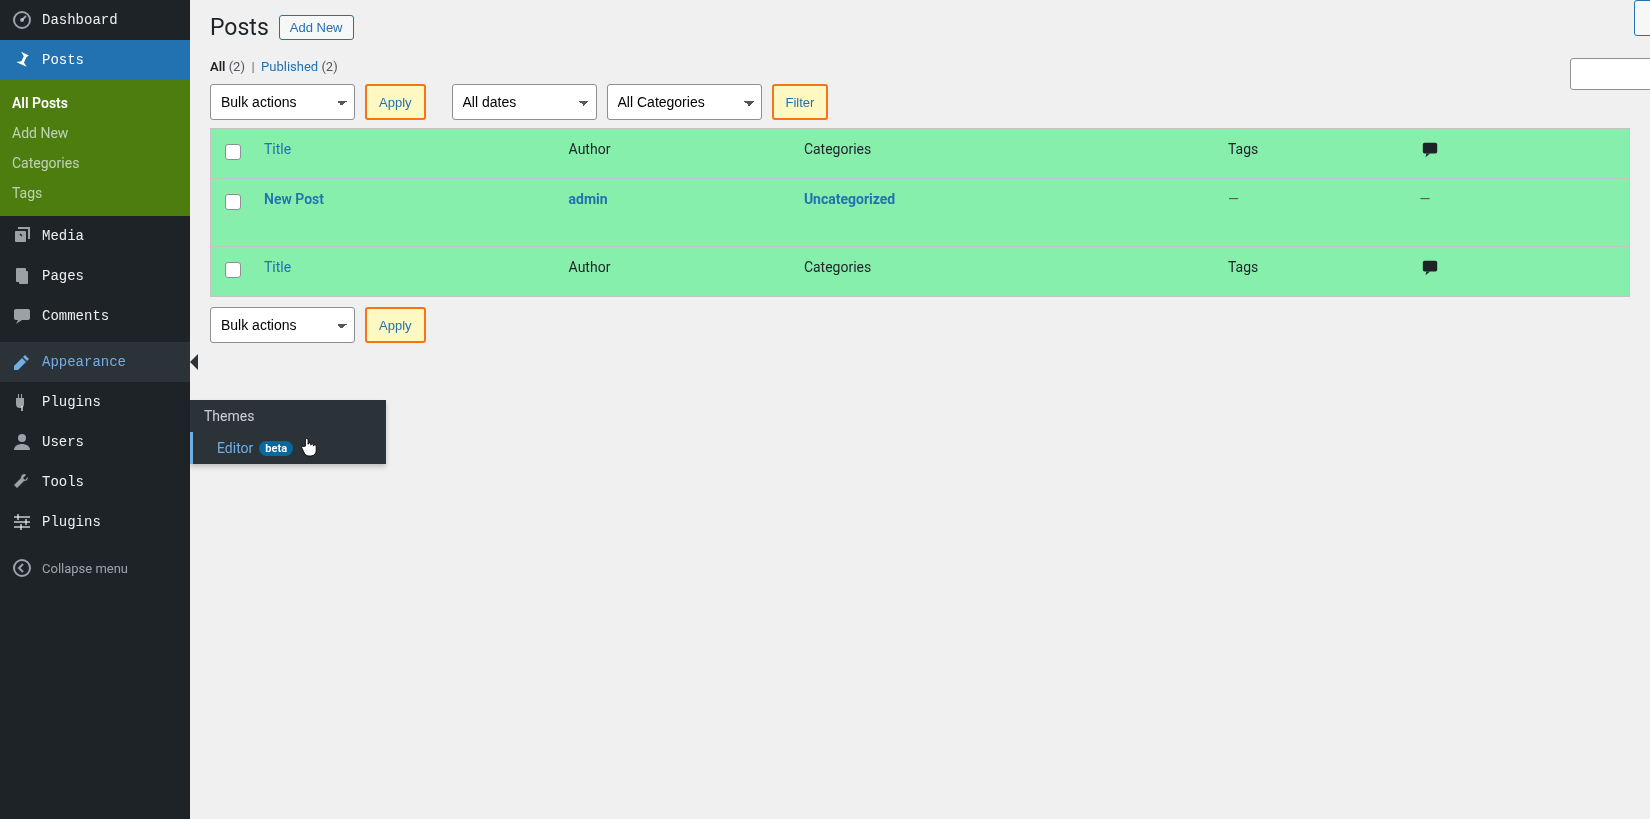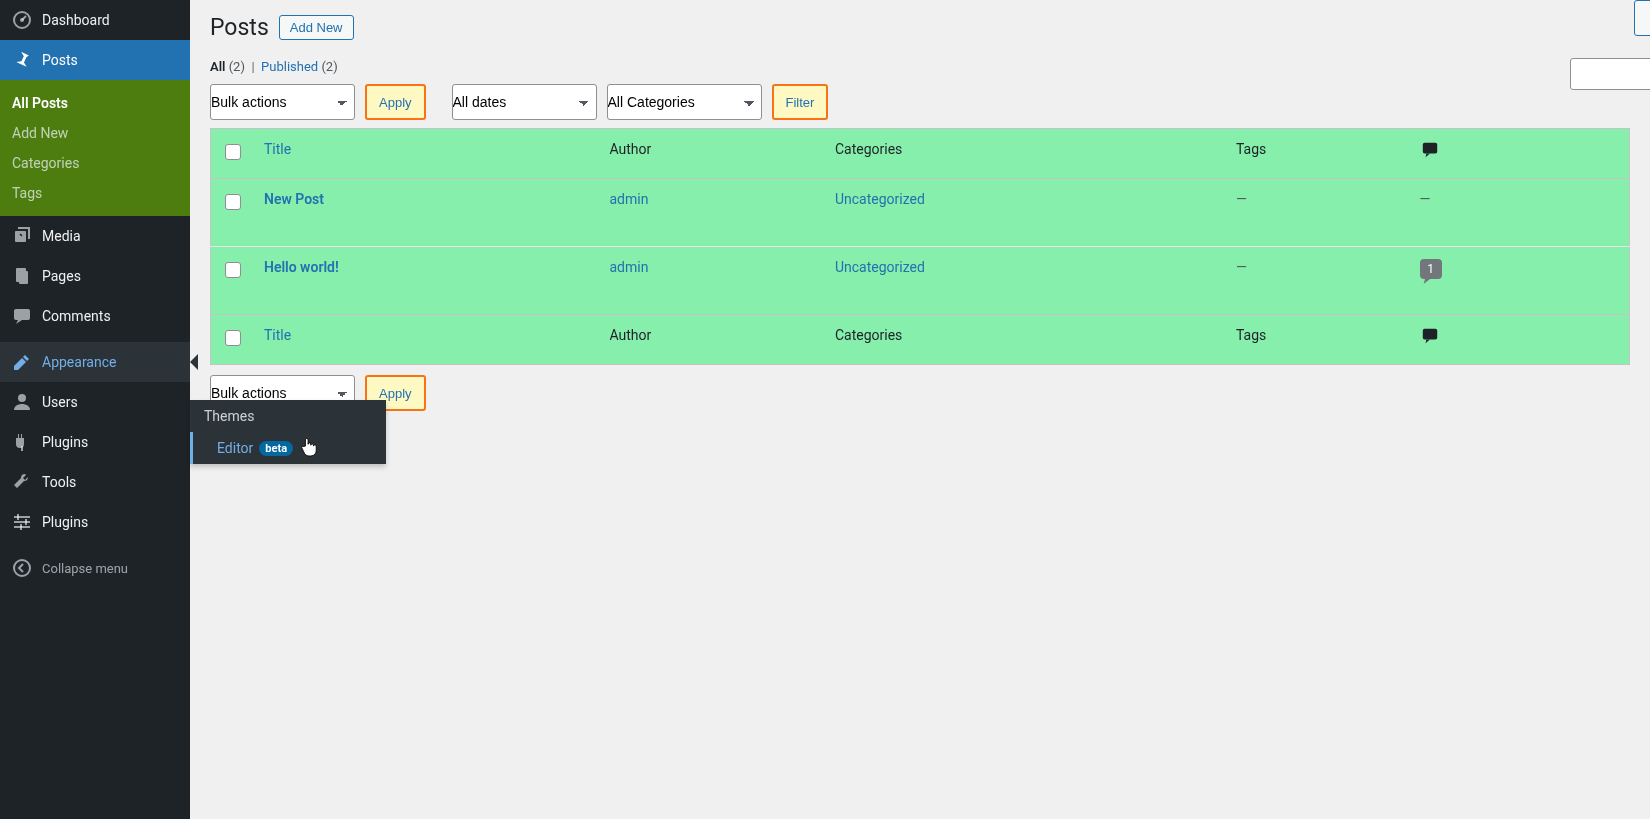--- a/index.html
+++ b/index.html
@@ -20,20 +20,21 @@
     color: #f0f0f1;
   }
   .menu-top {
     display: flex;
     align-items: center;
     height: 40px;
     padding: 0 10px 0 12px;
     color: #f0f0f1;
     cursor: pointer;
     position: relative;
+    font-family: Liberation Mono, monospace;
   }
   .menu-top.current {
     background: #2271b1;
     color: #fff;
   }
   .menu-top.hovered {
     background: #2c3338;
     color: #72aee6;
   }
   .menu-top .icon {
@@ -143,21 +144,21 @@
     font-size: 13px;
     color: #646970;
   }
   .subsubsub .cur { color: #1d2327; font-weight: 600; }
   .subsubsub .lnk { color: #2271b1; cursor: pointer; }
   .subsubsub .count { color: #50575e; font-weight: 400; }
   .tablenav { display: flex; align-items: center; gap: 10px; margin-bottom: 8px; }
   select.action {
     height: 36px;
     font-size: 14px;
-    padding: 0 28px 0 0;
+    padding: 0 28px 0 10px;
     border: 1px solid #8c8f94;
     border-radius: 3px;
     background: #fff;
     appearance: none;
     background-image: linear-gradient(45deg, transparent 50%, #50575e 50%), linear-gradient(135deg, #50575e 50%, transparent 50%);
     background-position: right 12px top 16px, right 7px top 16px;
     background-size: 5px 5px, 5px 5px;
     background-repeat: no-repeat;
   }
   .btn-secondary {
@@ -191,21 +192,21 @@
   table.wp-list tfoot th { border-top: 1px solid #c3c4c7; border-bottom: none; }
   table.wp-list tbody tr { border-bottom: 1px solid #e5e5e5; }
   table.wp-list tbody tr:last-child { border-bottom: none; }
   .cb-col { width: 30px; text-align: center; }
   input[type=checkbox] {
     width: 16px; height: 16px;
     border: 1px solid #8c8f94; border-radius: 3px;
     appearance: none; background:#fff;
   }
   .row-title { color: #2271b1; font-weight: 600; cursor: pointer; }
-  .lnk-cell { color: #2271b1; cursor: pointer; }
+  .lnk-cell { color: #2271b1; cursor: pointer; font-weight: bold; }
   .dash { color: #50575e; }
   .comments-col { width: 60px; text-align: left; }
   .comment-ico { display:inline-flex; }
   .comment-bubble {
     display: inline-flex;
     align-items: center; justify-content: center;
     min-width: 22px; height: 20px;
     background: #72777c;
     color: #fff;
     font-size: 12px;
@@ -309,35 +310,35 @@
           <path d="M2 14l8-8 4 4-8 8H2v-4z"></path>
           <path d="M13 3l4 4-2 2-4-4z"></path>
         </svg>
     </span>
     <span class="label">Appearance</span>
   </div>
 
   <div class="menu-top">
     <span class="icon">
       <svg viewBox="0 0 20 20" fill="rgba(240,246,252,.6)">
+          <path d="M6 2v4H4v6a4 4 0 008 0V6h-2V2h-1v4H7V2z"></path>
+          <rect x="9" y="14" width="2" height="5"></rect>
+        </svg>
+    </span>
+    <span class="label">Plugins</span>
+  </div>
+
+  <div class="menu-top">
+    <span class="icon">
+      <svg viewBox="0 0 20 20" fill="rgba(240,246,252,.6)">
           <circle cx="10" cy="6" r="4"></circle>
           <path d="M2 18c0-4 4-6 8-6s8 2 8 6z"></path>
         </svg>
     </span>
     <span class="label">Users</span>
-  </div>
-
-  <div class="menu-top">
-    <span class="icon">
-      <svg viewBox="0 0 20 20" fill="rgba(240,246,252,.6)">
-          <path d="M6 2v4H4v6a4 4 0 008 0V6h-2V2h-1v4H7V2z"></path>
-          <rect x="9" y="14" width="2" height="5"></rect>
-        </svg>
-    </span>
-    <span class="label">Plugins</span>
   </div>
 
   <div class="menu-top">
     <span class="icon">
       <svg viewBox="0 0 20 20" fill="rgba(240,246,252,.6)">
           <path d="M13 2a4 4 0 00-4 4l-7 7 3 3 7-7a4 4 0 004-4l-3 3-2-2 3-3z"></path>
         </svg>
     </span>
     <span class="label">Tools</span>
   </div>
@@ -435,31 +436,20 @@
     <tbody>
       <tr>
         <td class="cb-col"><input type="checkbox" style=""></td>
         <td><span class="row-title">New Post</span></td>
         <td><span class="lnk-cell">admin</span></td>
         <td><span class="lnk-cell">Uncategorized</span></td>
         <td><span class="dash">—</span></td>
         <td class="comments-col"><span class="dash">—</span></td>
         <td class="date-col"></td>
       </tr>
-      <tr>
-        <td class="cb-col"><input type="checkbox" style=""></td>
-        <td><span class="row-title">Hello world!</span></td>
-        <td><span class="lnk-cell">admin</span></td>
-        <td><span class="lnk-cell">Uncategorized</span></td>
-        <td><span class="dash">—</span></td>
-        <td class="comments-col">
-          <span class="comment-bubble">1</span>
-        </td>
-        <td class="date-col"></td>
-      </tr>
     </tbody>
     <tfoot>
       <tr>
         <th class="cb-col"><input type="checkbox" style=""></th>
         <th>Title</th>
         <th class="plain">Author</th>
         <th class="plain">Categories</th>
         <th class="plain">Tags</th>
         <th class="comments-col plain">
           <span class="comment-ico">

